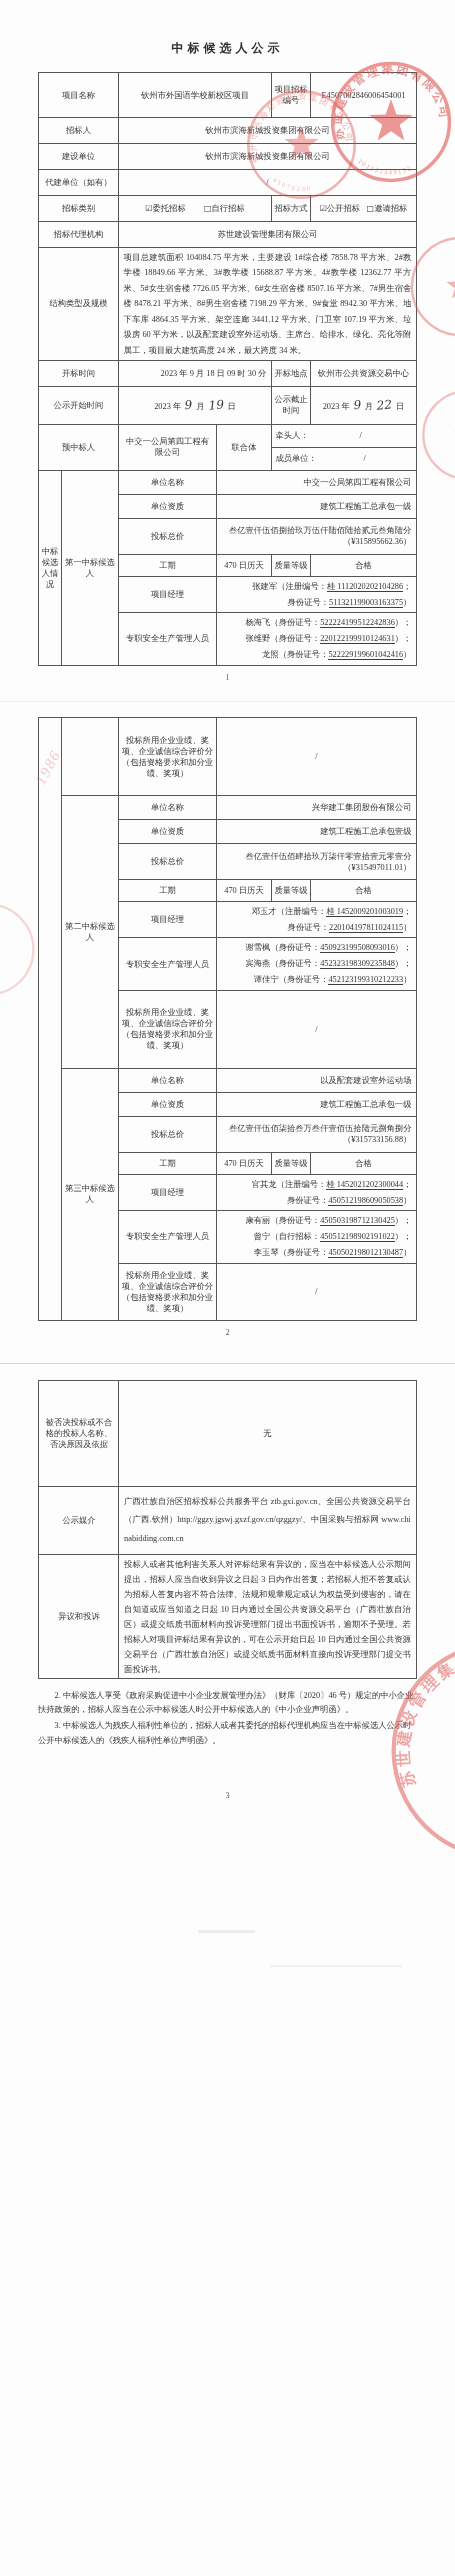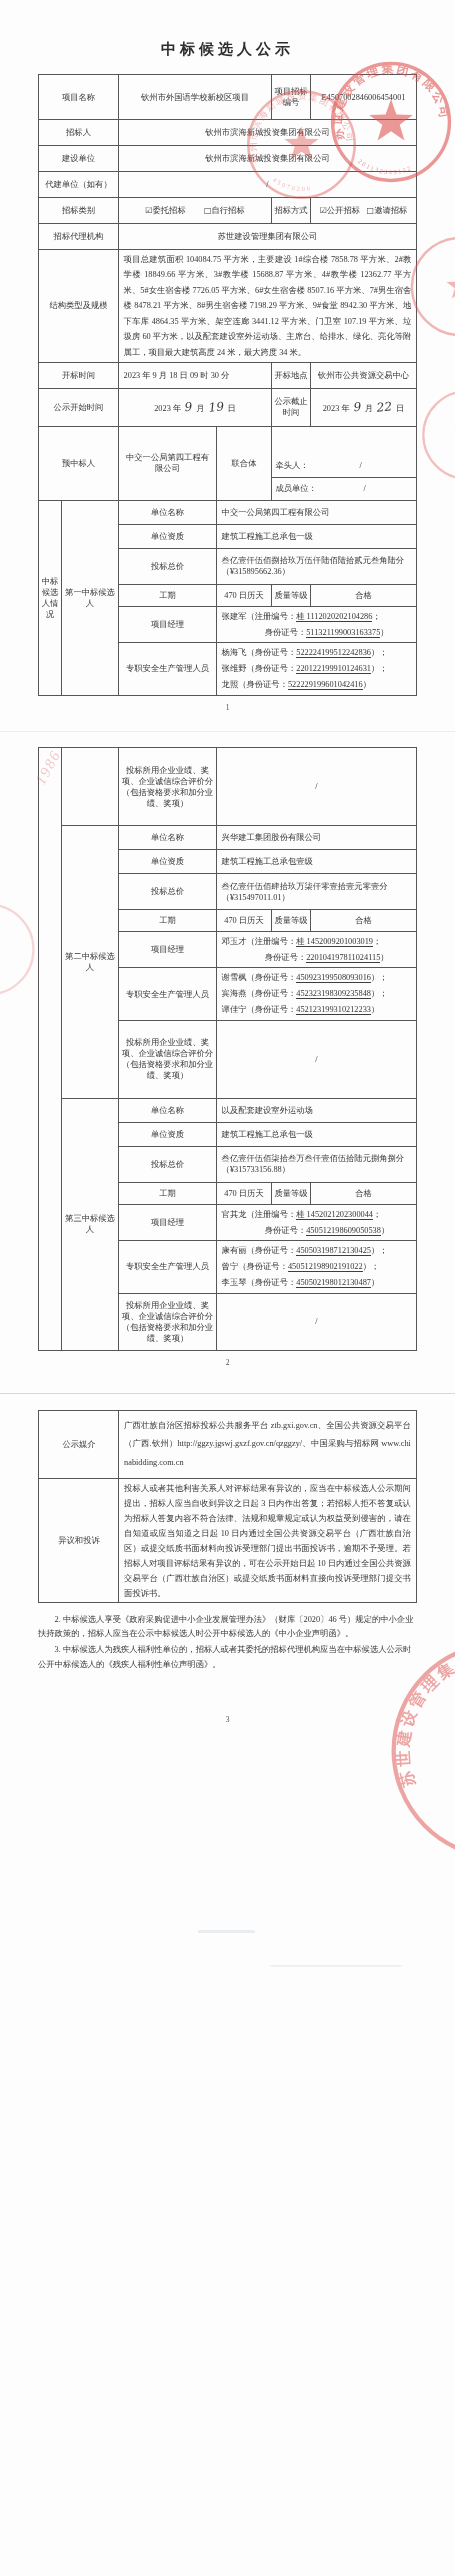--- a/index.html
+++ b/index.html
@@ -4,42 +4,42 @@
 <style>
   html,body{margin:0;padding:0;}
   body{
     width:455px;height:2576px;overflow:hidden;position:relative;
     background:#fdfdfd;
     font-family:"Liberation Serif","DejaVu Serif",serif;
     color:#343434;font-size:8.3px;
   }
   .doc-title{
     margin:40px auto 0 auto;text-align:center;
-    font-size:15px;letter-spacing:4px;color:#2e2e2e;font-weight:600;
+    font-size:12px;letter-spacing:4px;color:#2e2e2e;font-weight:600;
   }
   table{border-collapse:collapse;table-layout:fixed;width:377px;margin:0 auto;}
   .t1{margin-top:15px;}
   td{border:0.6px solid #565656;padding:1.7px 4.6px;vertical-align:middle;word-break:break-all;}
   .lbl{text-align:center;padding:1.7px 2.3px;}
   .ctr{text-align:center;}
-  .lft{text-align:left;}
+  .lft{text-align:right;}
   .just{text-align:justify;line-height:15.5px;}
   .h-xl{height:45px}.h-s{height:26px}.h-scale{height:106px}.h-pub{height:38px}
   .h-pre{height:45px}.h-name{height:24px}.h-price{height:36px}.h-dur{height:22px}
   .h-mgr{height:34px}.h-staff{height:48px}.h-rec{height:78px}.h-rec3{height:57px}
   .h-rej{height:106px}.h-other{height:33px}.h-media{height:68px}.h-obj{height:112px}.h-dept{height:47px}
   .u{border-bottom:0.6px solid #3e3e3e;}
   .line2{text-indent:5.2em;}
   .staff-line{line-height:16px;}
   .cb{font-family:"DejaVu Sans",sans-serif;font-size:8px;}
   .gap{display:inline-block;width:2.2em;}
   .split{display:flex;align-items:center;height:22px;padding:0 3.4px;}
   .split .sl{flex:1;text-align:center;}
   .stack{padding:0;}
-  .stack > div:first-child{border-bottom:0.6px solid #565656;margin-top:28px;}
+  .stack > div:first-child{border-bottom:0.6px solid #565656;}
   .page-no{width:377px;margin:6.9px auto 0 auto;text-align:center;font-size:7.5px;color:#4c4c4c;}
   .sep{width:455px;height:1.1px;margin:0;}
   .sep1{background:#ededed;margin-top:19.5px;}
   .sep2{background:#d8d8d8;margin-top:26.4px;}
   .t2{margin-top:15px;}
   .t3{margin-top:16px;}
   .notes{width:379px;margin:9.2px auto 0 auto;line-height:14.3px;}
   .notes p{margin:2.3px 0;text-indent:2em;}
   .hand{
     font-style:italic;font-size:12px;display:inline-block;
@@ -274,21 +274,21 @@
     <td class="lbl">项目经理</td>
     <td colspan="3" class="lft">
       <div class="staff-line"><span>官其龙（注册编号：</span><span class="u">桂 1452021202300044</span><span>；</span></div>
       <div class="staff-line line2"><span>身份证号：</span><span class="u">450512198609050538</span><span>）</span></div>
     </td>
   </tr>
   <tr class="h-staff">
     <td class="lbl">专职安全生产管理人员</td>
     <td colspan="3" class="lft">
       <div class="staff-line"><span>康有丽（身份证号：</span><span class="u">450503198712130425</span><span>）；</span></div>
-      <div class="staff-line"><span>曾宁（身份证号：</span><span class="u">450512198902191022</span><span>）；</span></div>
+      <div class="staff-line"><span>曾宁（自行招标：</span><span class="u">450512198902191022</span><span>）；</span></div>
       <div class="staff-line"><span>李玉琴（身份证号：</span><span class="u">450502198012130487</span><span>）</span></div>
     </td>
   </tr>
   <tr class="h-rec3">
     <td class="lbl" style="line-height:11px;">投标所用企业业绩、奖项、企业诚信综合评价分（包括资格要求和加分业绩、奖项）</td>
     <td colspan="3" class="ctr">/</td>
   </tr>
 </tbody>
   </table>
 
@@ -297,20 +297,24 @@
 <div class="sep sep2"></div>
 
 <table class="t3">
   <colgroup>
       <col style="width:80px">
       <col style="width:152px">
       <col style="width:39px">
       <col style="width:106px">
     </colgroup>
   <tbody>
+      <tr class="h-rej">
+    <td class="lbl">被否决投标或不合格的投标人名称、否决原因及依据</td>
+    <td colspan="3" class="ctr">无</td>
+  </tr>
   <tr class="h-media">
     <td class="lbl">公示媒介</td>
     <td colspan="3" class="just" style="line-height:18.4px;">广西壮族自治区招标投标公共服务平台 ztb.gxi.gov.cn、全国公共资源交易平台（广西.钦州）http://ggzy.jgswj.gxzf.gov.cn/qzggzy/、中国采购与招标网 www.chinabidding.com.cn</td>
   </tr>
   <tr class="h-obj">
     <td class="lbl">异议和投诉</td>
     <td colspan="3" class="just" style="line-height:15px;">投标人或者其他利害关系人对评标结果有异议的，应当在中标候选人公示期间提出，招标人应当自收到异议之日起 3 日内作出答复；若招标人拒不答复或认为招标人答复内容不符合法律、法规和规章规定或认为权益受到侵害的，请在自知道或应当知道之日起 10 日内通过全国公共资源交易平台（广西壮族自治区）或提交纸质书面材料向投诉受理部门提出书面投诉书，逾期不予受理。若招标人对项目评标结果有异议的，可在公示开始日起 10 日内通过全国公共资源交易平台（广西壮族自治区）或提交纸质书面材料直接向投诉受理部门提交书面投诉书。</td>
   </tr>
 </tbody>
   </table>

